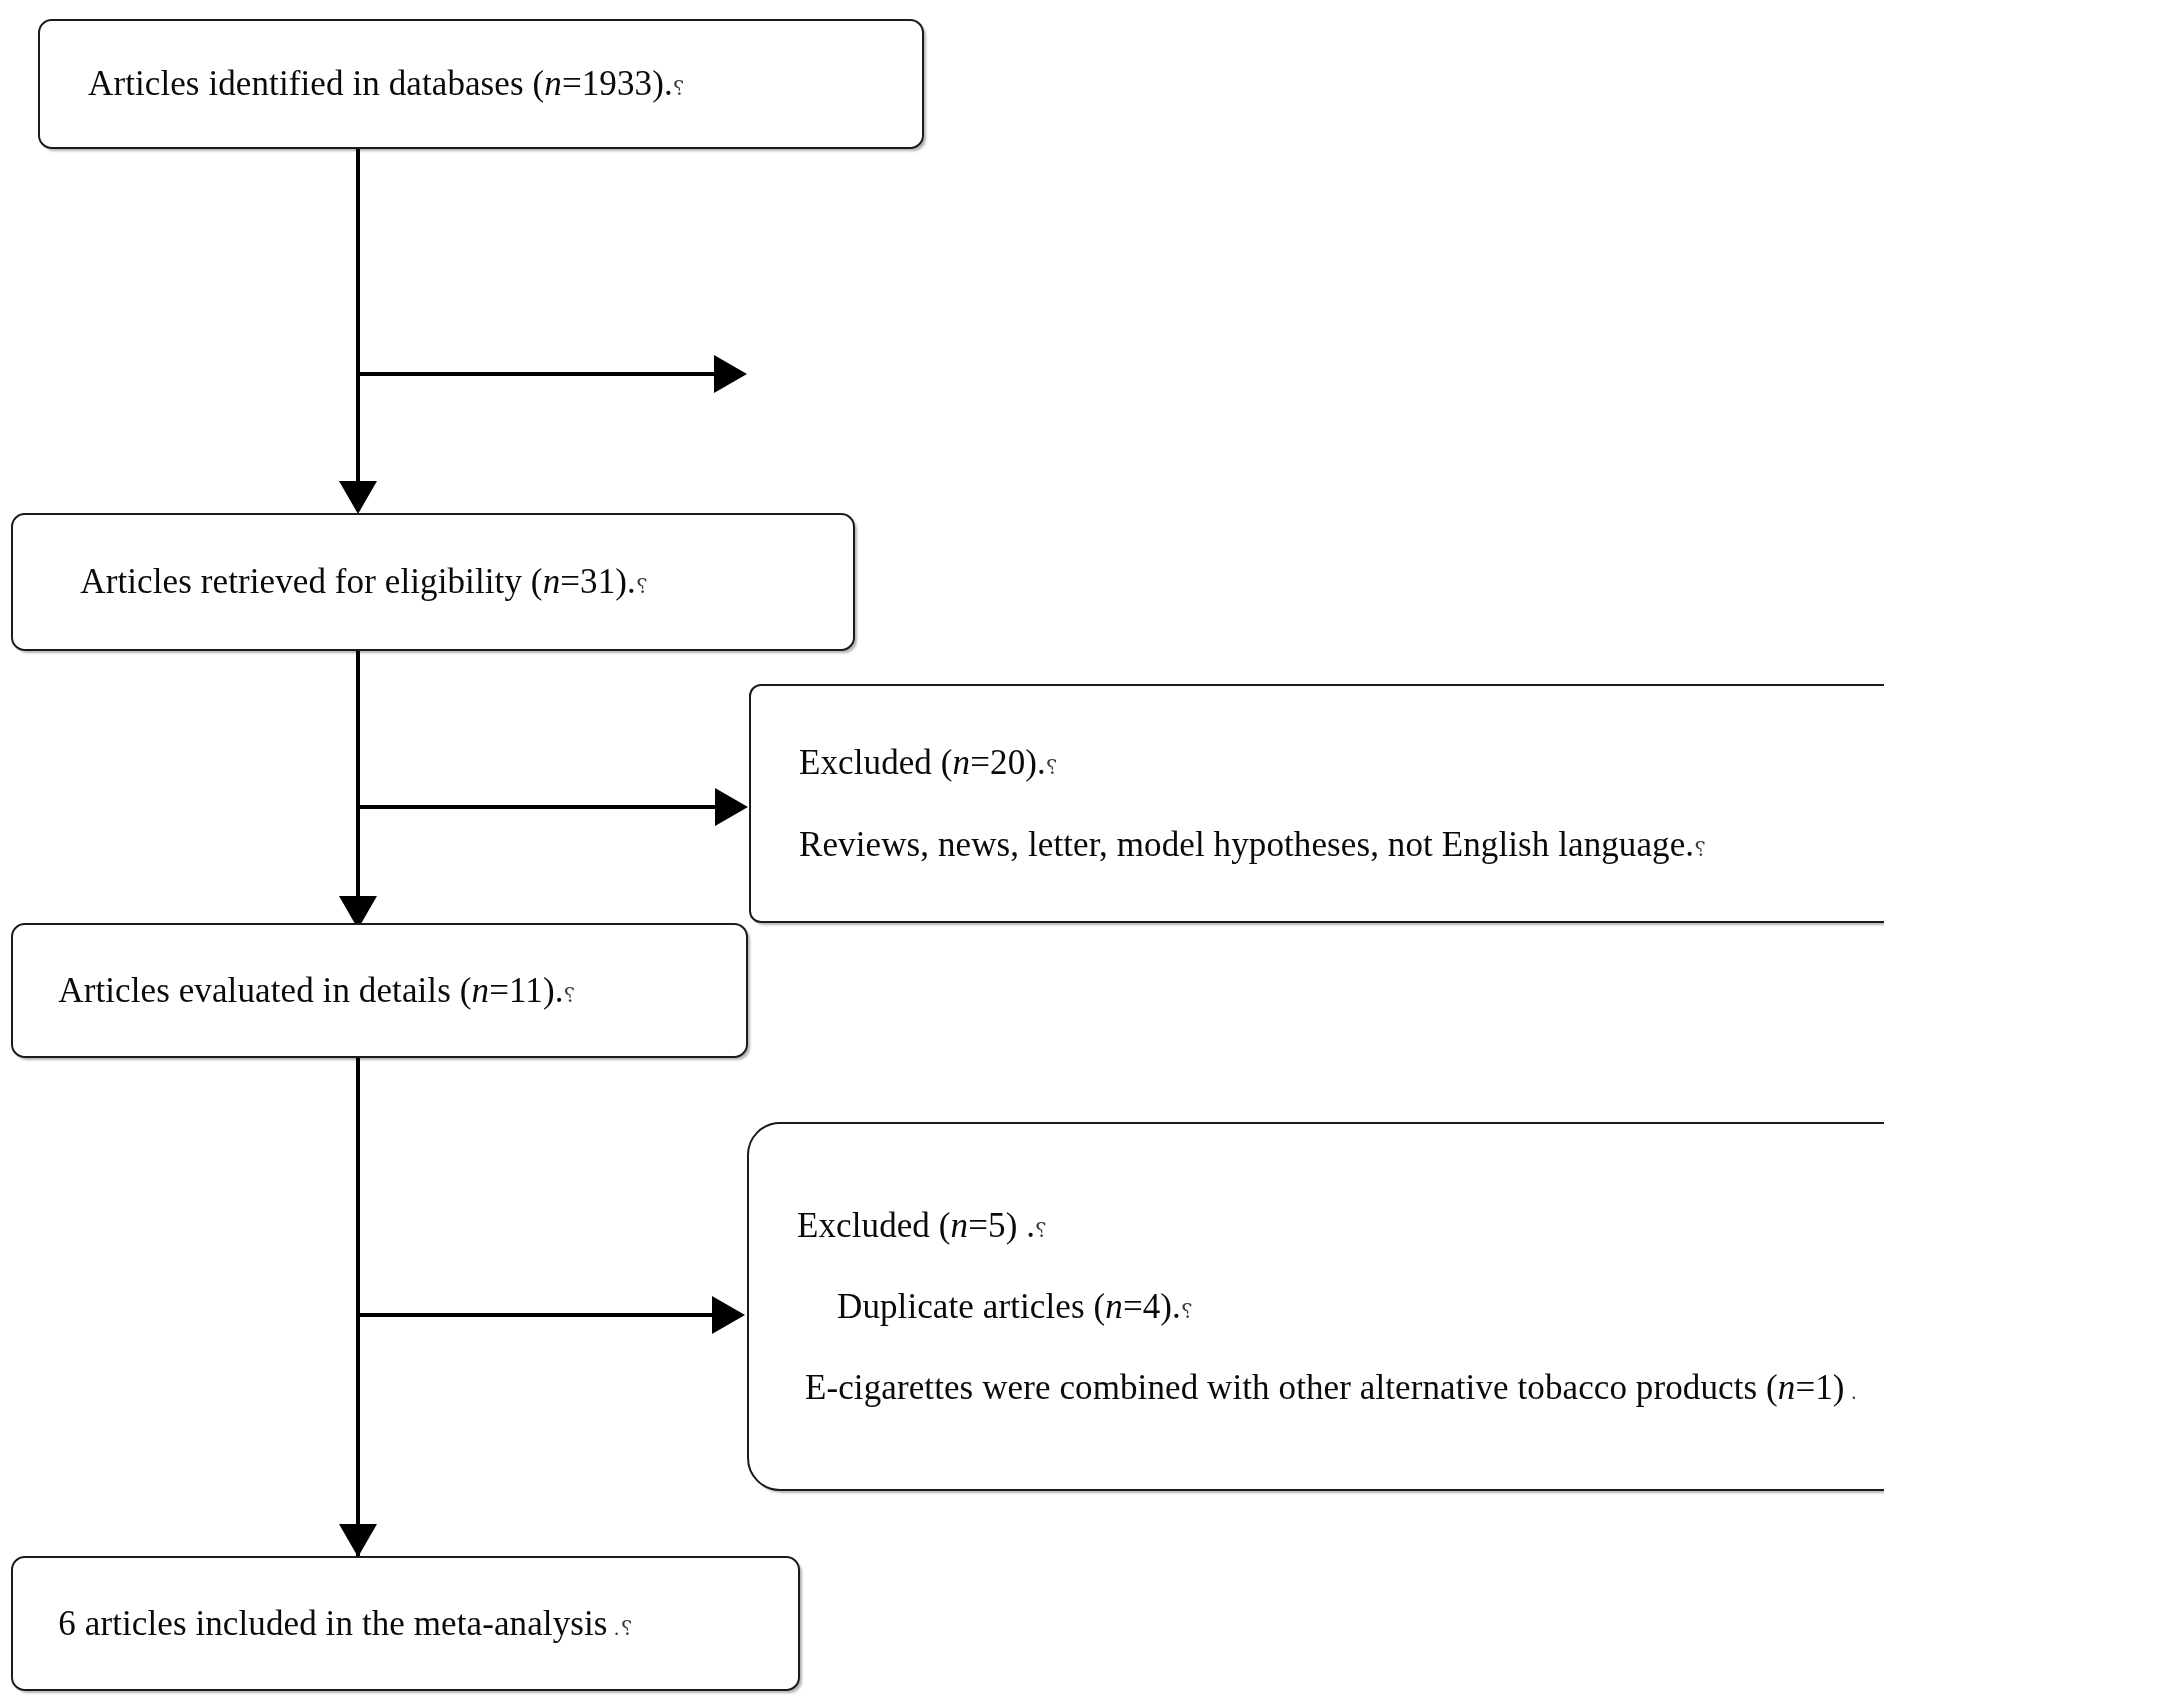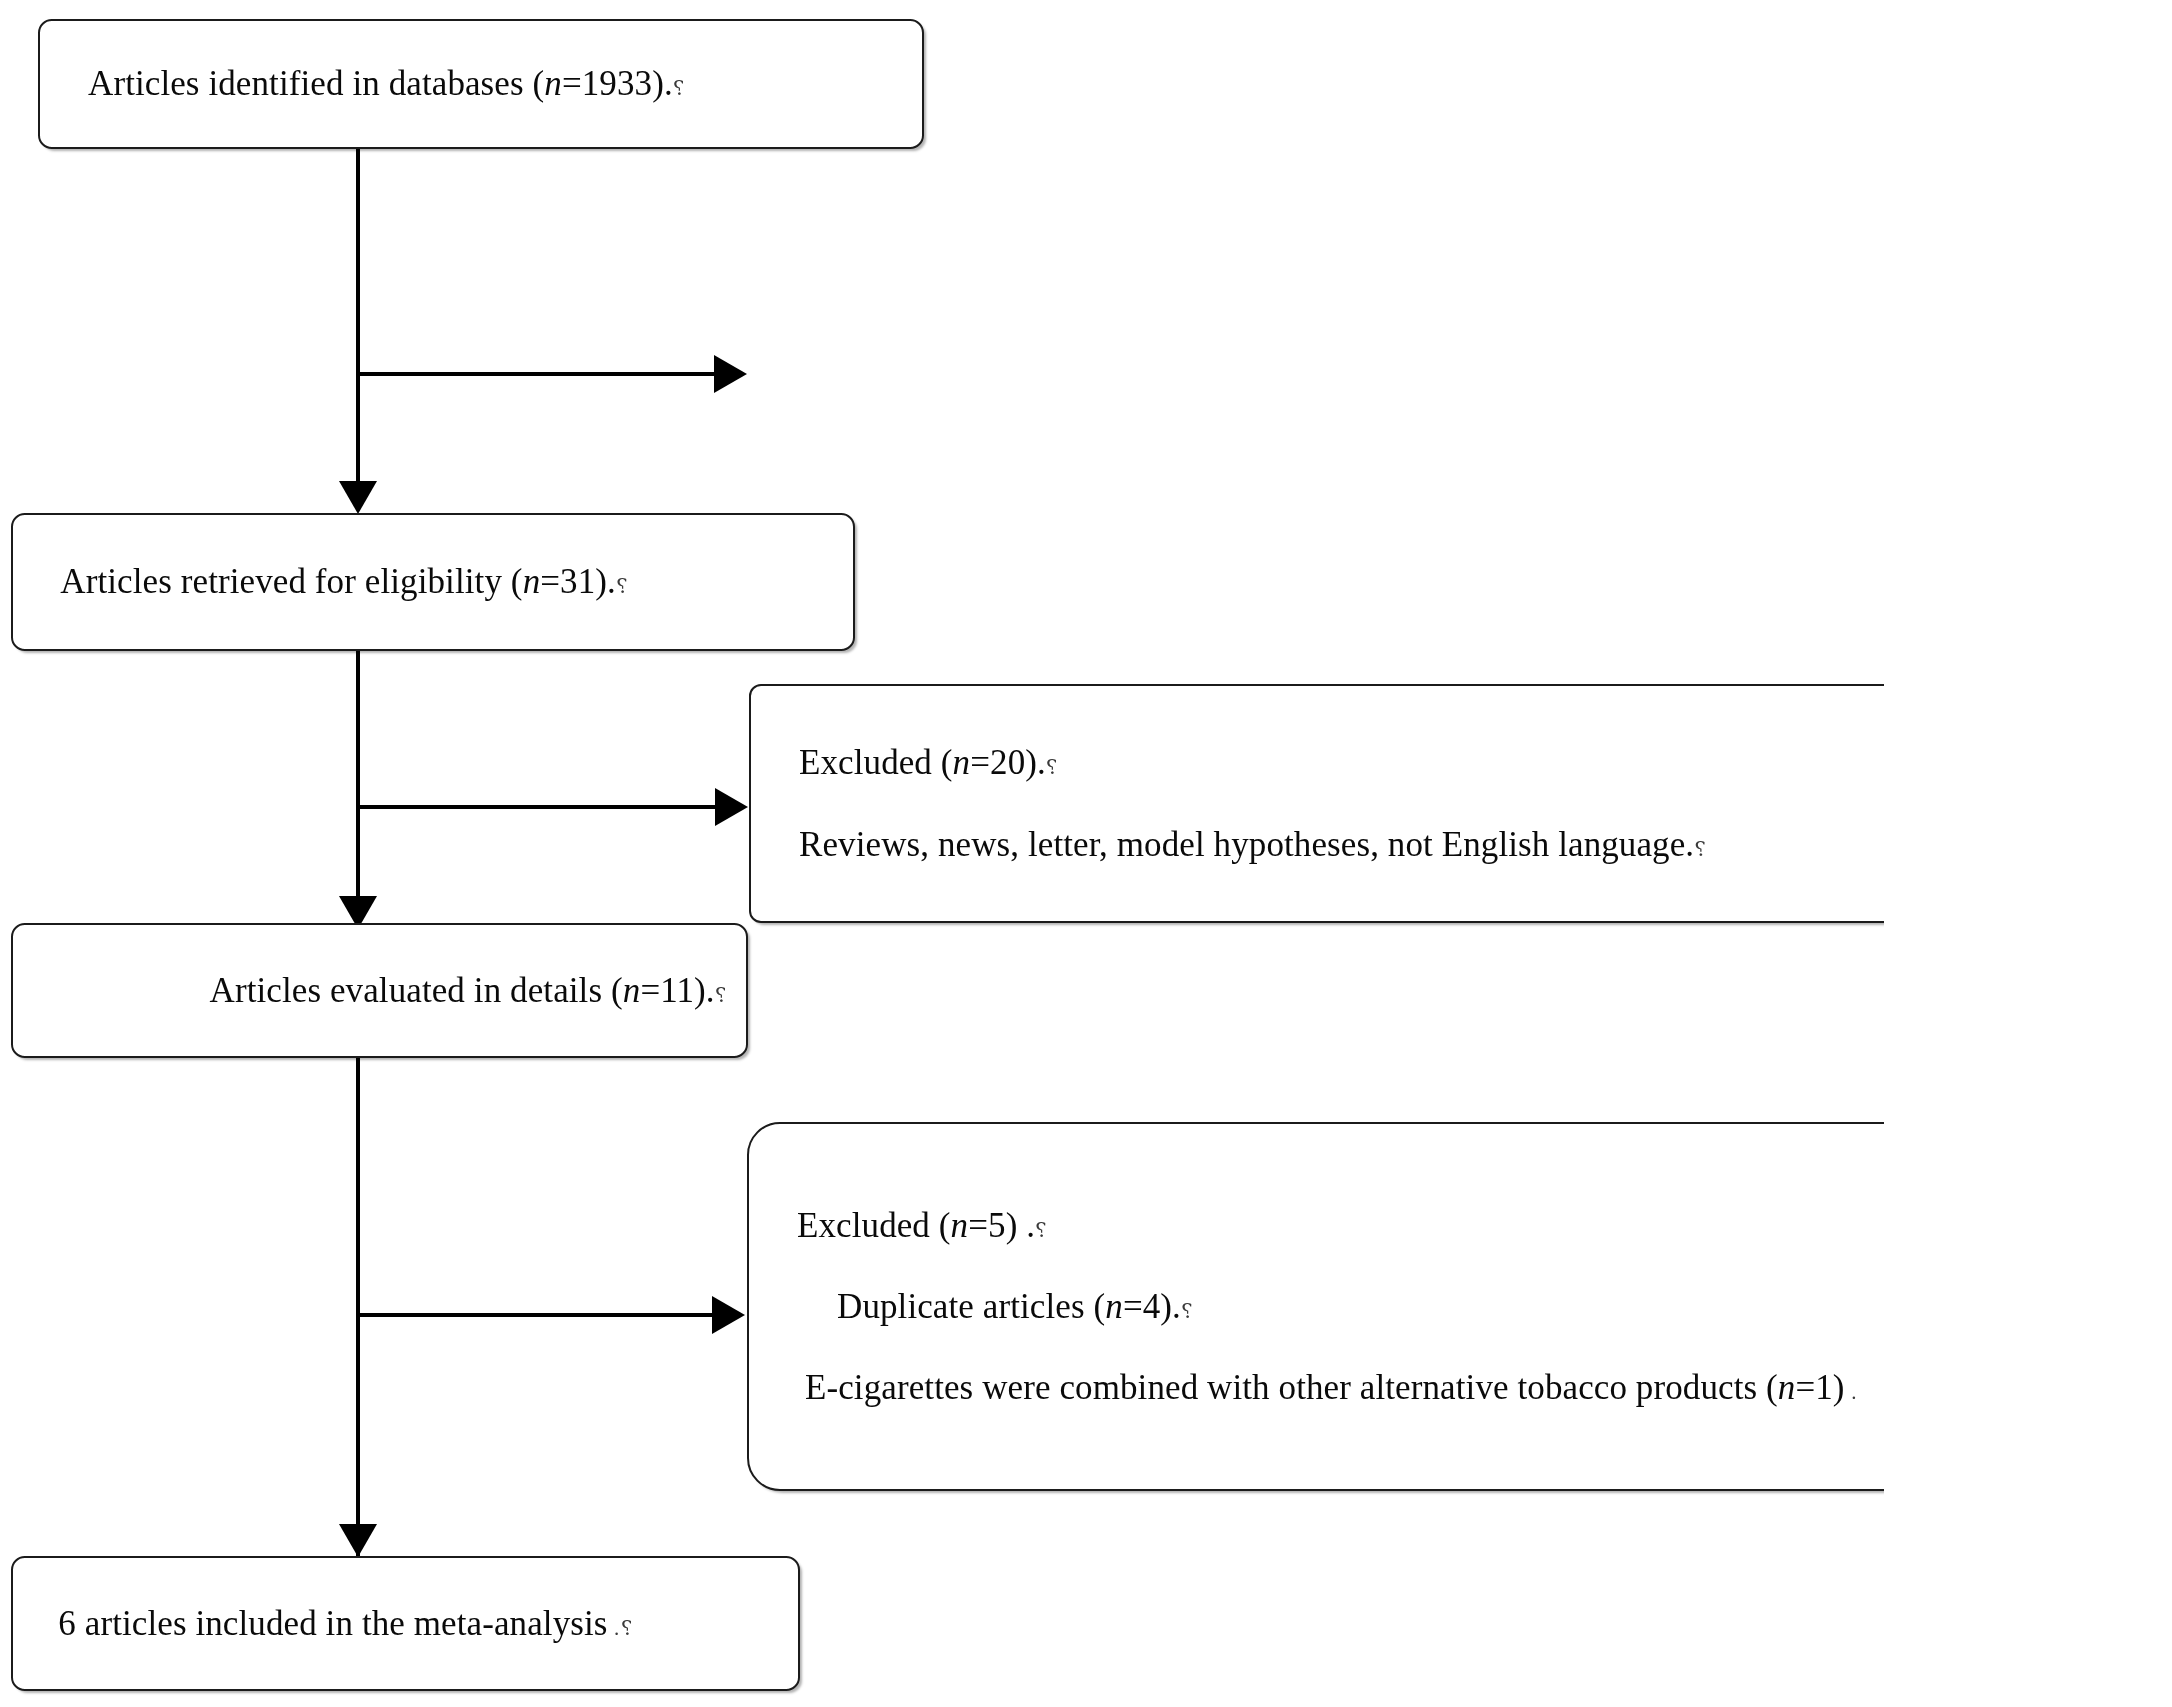--- a/index.html
+++ b/index.html
@@ -108,35 +108,35 @@
   <div class="arrow-right" style="left:712px; top:1296px;"></div>
 
   <div class="box" style="left:38px; top:19px; width:886px; height:130px;">
     <span class="line">
       <span>Articles identified in databases (</span><em>n</em><span>=1933).</span><span class="tail">⸮</span>
     </span>
   </div>
 
 
   <div class="box" style="left:11.3px; top:513px; width:844px; height:138px;">
-    <span class="line" style="padding-left:47px;">
+    <span class="line" style="padding-left:67px;">
       <span>Articles retrieved for eligibility  (</span><em>n</em><span>=31).</span><span class="tail">⸮</span>
     </span>
   </div>
 
   <div class="box multi soft" style="left:749px; top:684px; width:1204px; height:239px;">
     <span class="line">
       <span>Excluded (</span><em>n</em><span>=20).</span><span class="tail">⸮</span>
     </span>
     <span class="line">
       <span>Reviews, news, letter, model hypotheses, not English language.</span><span class="tail">⸮</span>
     </span>
   </div>
 
-  <div class="box" style="left:11.3px; top:923px; width:737px; height:135px;text-align:right;">
+  <div class="box" style="left:11.3px; top:923px; width:737px; height:135px;">
     <span class="line" style="padding-left:45px;">
       <span>Articles evaluated in details (</span><em>n</em><span>=11).</span><span class="tail">⸮</span>
     </span>
   </div>
 
   <div class="box multi soft" style="left:747px; top:1122px; width:1414px; height:369px; border-radius:33px;">
     <span class="line" style="">
       <span>Excluded (</span><em>n</em><span>=5)  .</span><span class="tail">⸮</span>
     </span>
     <span class="line" style="padding-left:88px;">

